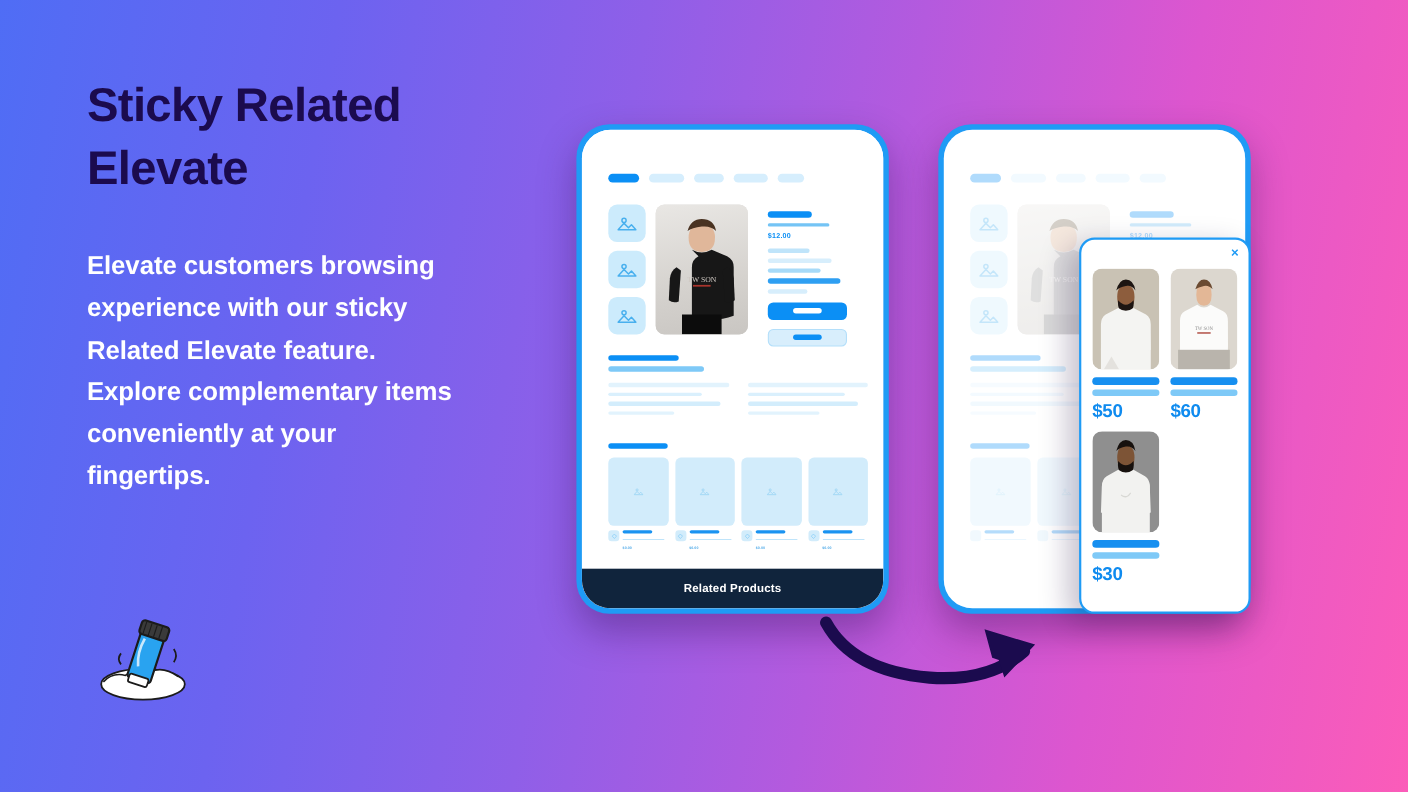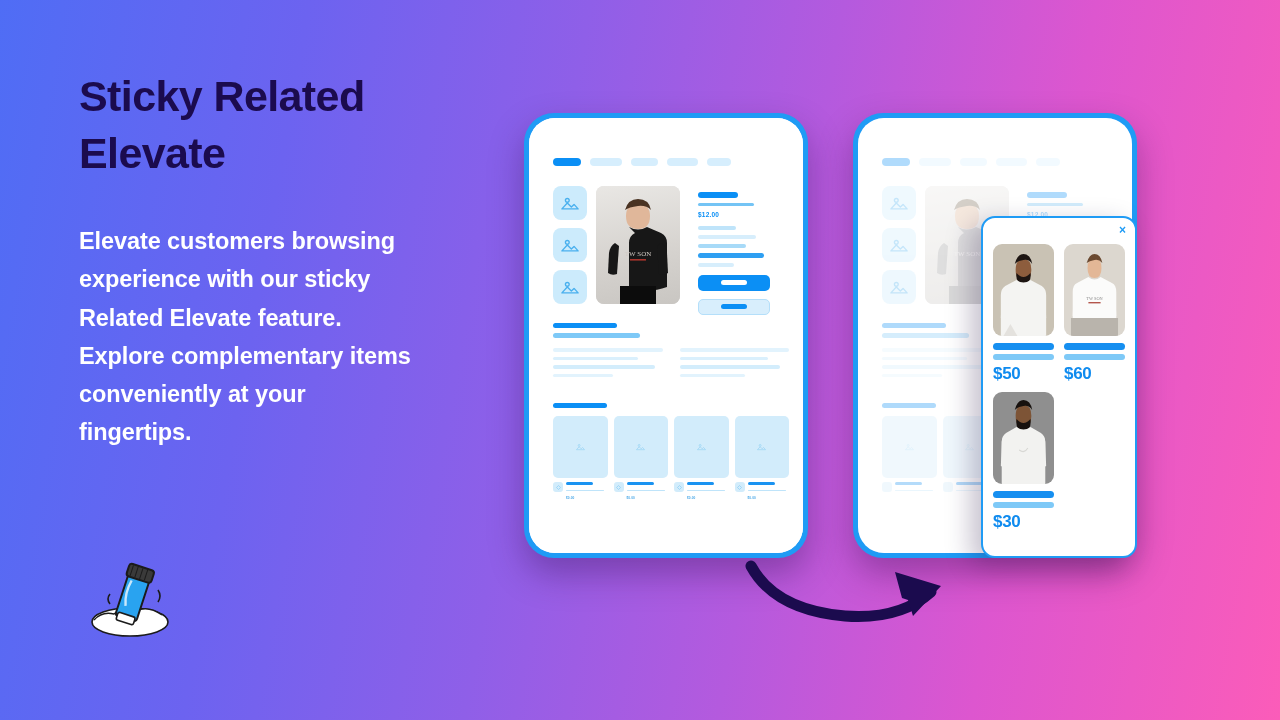--- a/index.html
+++ b/index.html
@@ -311,20 +311,23 @@
               <div class="card-lines">
                 <div class="bar" style="width:66%;height:2.6px;background:#1a93f1"></div>
                 <div class="bar" style="width:92%;height:1.6px;background:#bfe4fa"></div>
                 <div class="mini-price">$0.00</div>
               </div>
             </div>
           </div>
         </div>
       </div>
 
+      <div class="sticky-bar">
+        <span>Related Products</span>
+      </div>
     </div>
   </div>
 </div>
 
 <div class="phone" id="phone2">
   <div class="phone-inner">
     <div class="screen dim">
 
       <div class="navrow">
         <div class="pill active" style="width:28px"></div>

